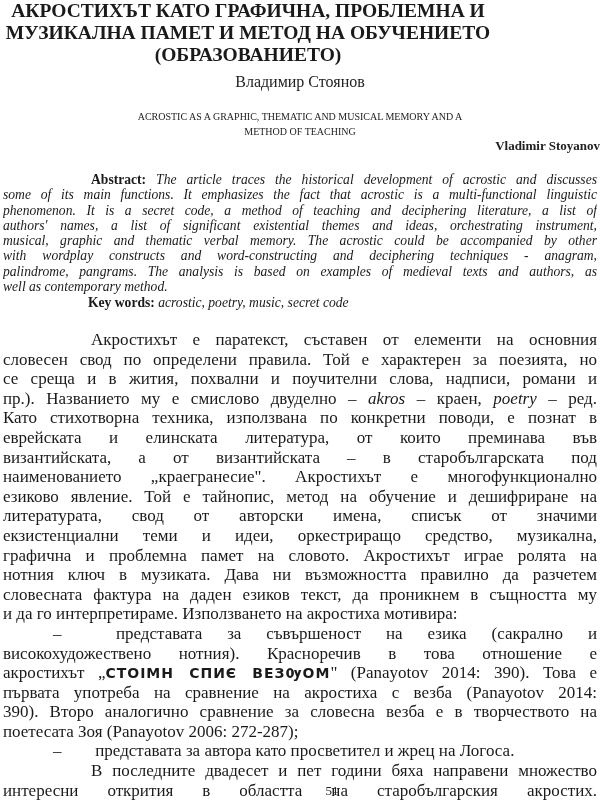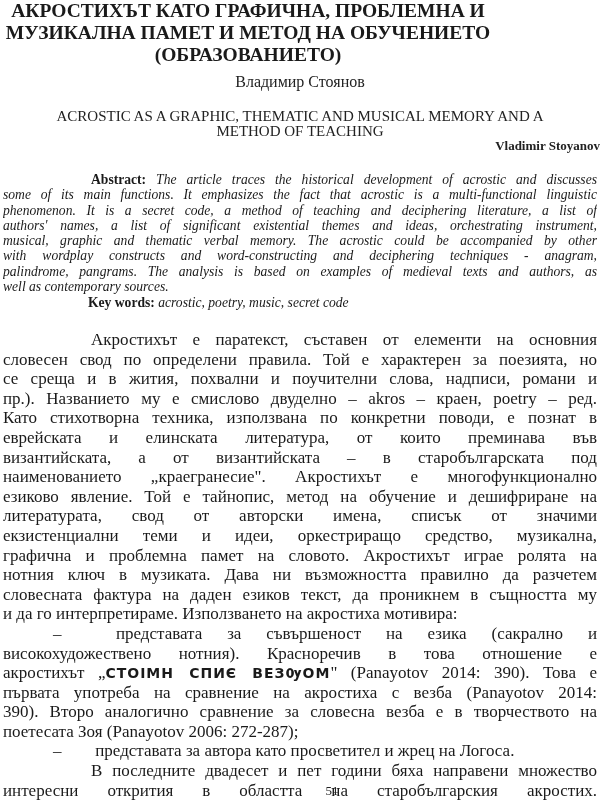--- a/index.html
+++ b/index.html
@@ -39,21 +39,21 @@
       text-align: center;
       font-size: 16px;
       line-height: 20px;
       color: #222;
     }
     .title-en {
       position: absolute;
       top: 109px;
       left: 0; width: 600px;
       text-align: center;
-      font-size: 15px;
+      font-size: 10px;
       line-height: 15px;
       color: #222;
     }
     .title-en .tl { display: block; white-space: nowrap; }
     .author-en {
       position: absolute;
       top: 139px;
       left: 0; width: 600px;
       text-align: right;
       font-size: 13px;
@@ -107,21 +107,21 @@
     .body .line {
       display: block;
       white-space: nowrap;
       text-align: justify;
       text-align-last: justify;
       height: 19.6px;
       overflow: hidden;
     }
     .body .line.last { text-align-last: left; }
     .body .indent { padding-left: 88px; }
-    .body .it { }
+    .body .it { font-style: italic; }
     .body .dash { display: inline-block; width: 38px; padding-left: 50px; }
     .body .glag {
       font-weight: bold;
       font-family: "DejaVu Sans", sans-serif;
       font-size: 14px;
       letter-spacing: 1px;
     }
     .page-number {
       position: absolute;
       top: 783px;
@@ -154,21 +154,21 @@
   <div class="author-en">Vladimir Stoyanov</div>
 
   <div class="abstract">
     <span class="line indent"><span class="label">Abstract:</span> <span class="it">The article traces the historical development of acrostic and discusses</span></span>
     <span class="line it">some of its main functions. It emphasizes the fact that acrostic is a multi-functional linguistic</span>
     <span class="line it">phenomenon. It is a secret code, a method of teaching and deciphering literature, a list of</span>
     <span class="line it">authors' names, a list of significant existential themes and ideas, orchestrating instrument,</span>
     <span class="line it">musical, graphic and thematic verbal memory. The acrostic could be accompanied by other</span>
     <span class="line it">with wordplay constructs and word-constructing and deciphering techniques - anagram,</span>
     <span class="line it">palindrome, pangrams. The analysis is based on examples of medieval texts and authors, as</span>
-    <span class="line it last">well as contemporary sources.</span>
+    <span class="line it last">well as contemporary method.</span>
   </div>
 
   <div class="keywords">
     <span class="label">Key words:</span>
     <span class="it">acrostic, poetry, music, secret code</span>
   </div>
 
   <div class="body" id="body-text">
       <span class="line indent"><span>Акростихът е паратекст, съставен от елементи на основния</span></span>
       <span class="line"><span>словесен свод по определени правила. Той е характерен за поезията, но</span></span>

